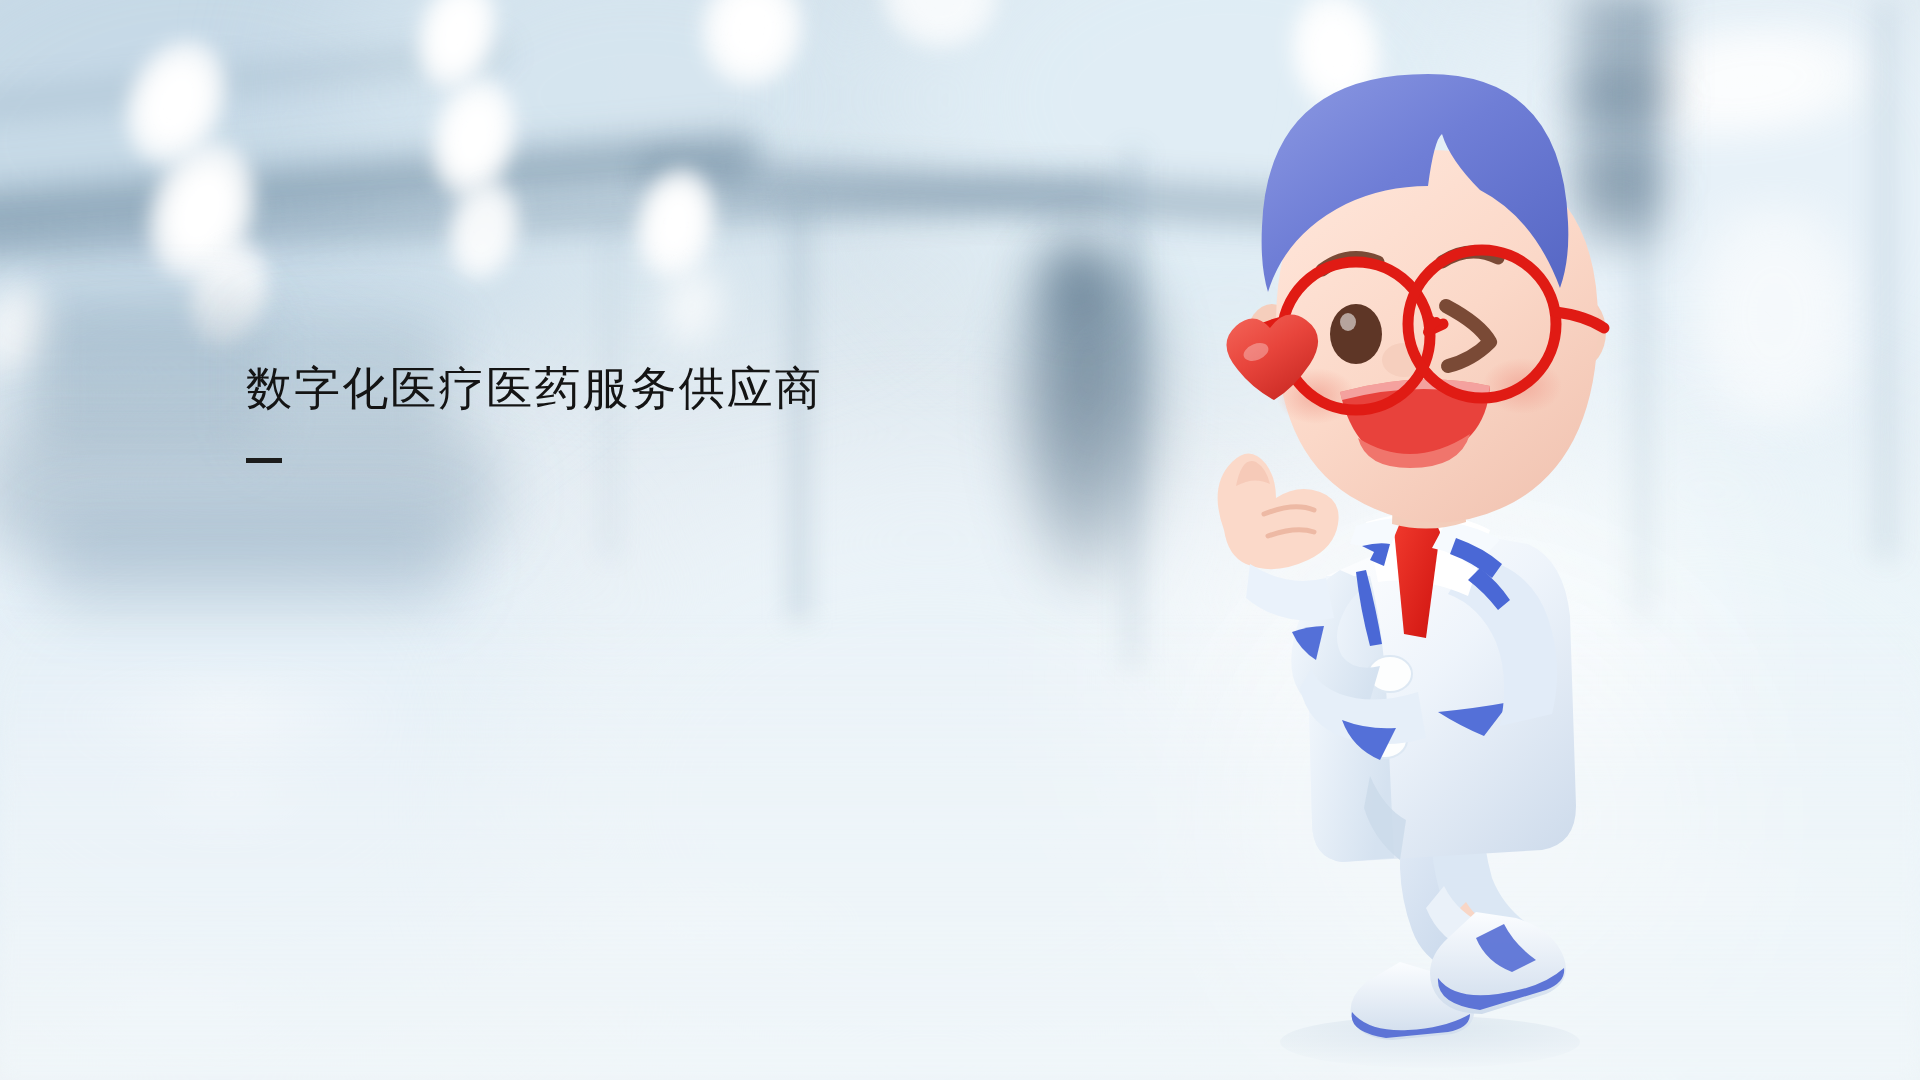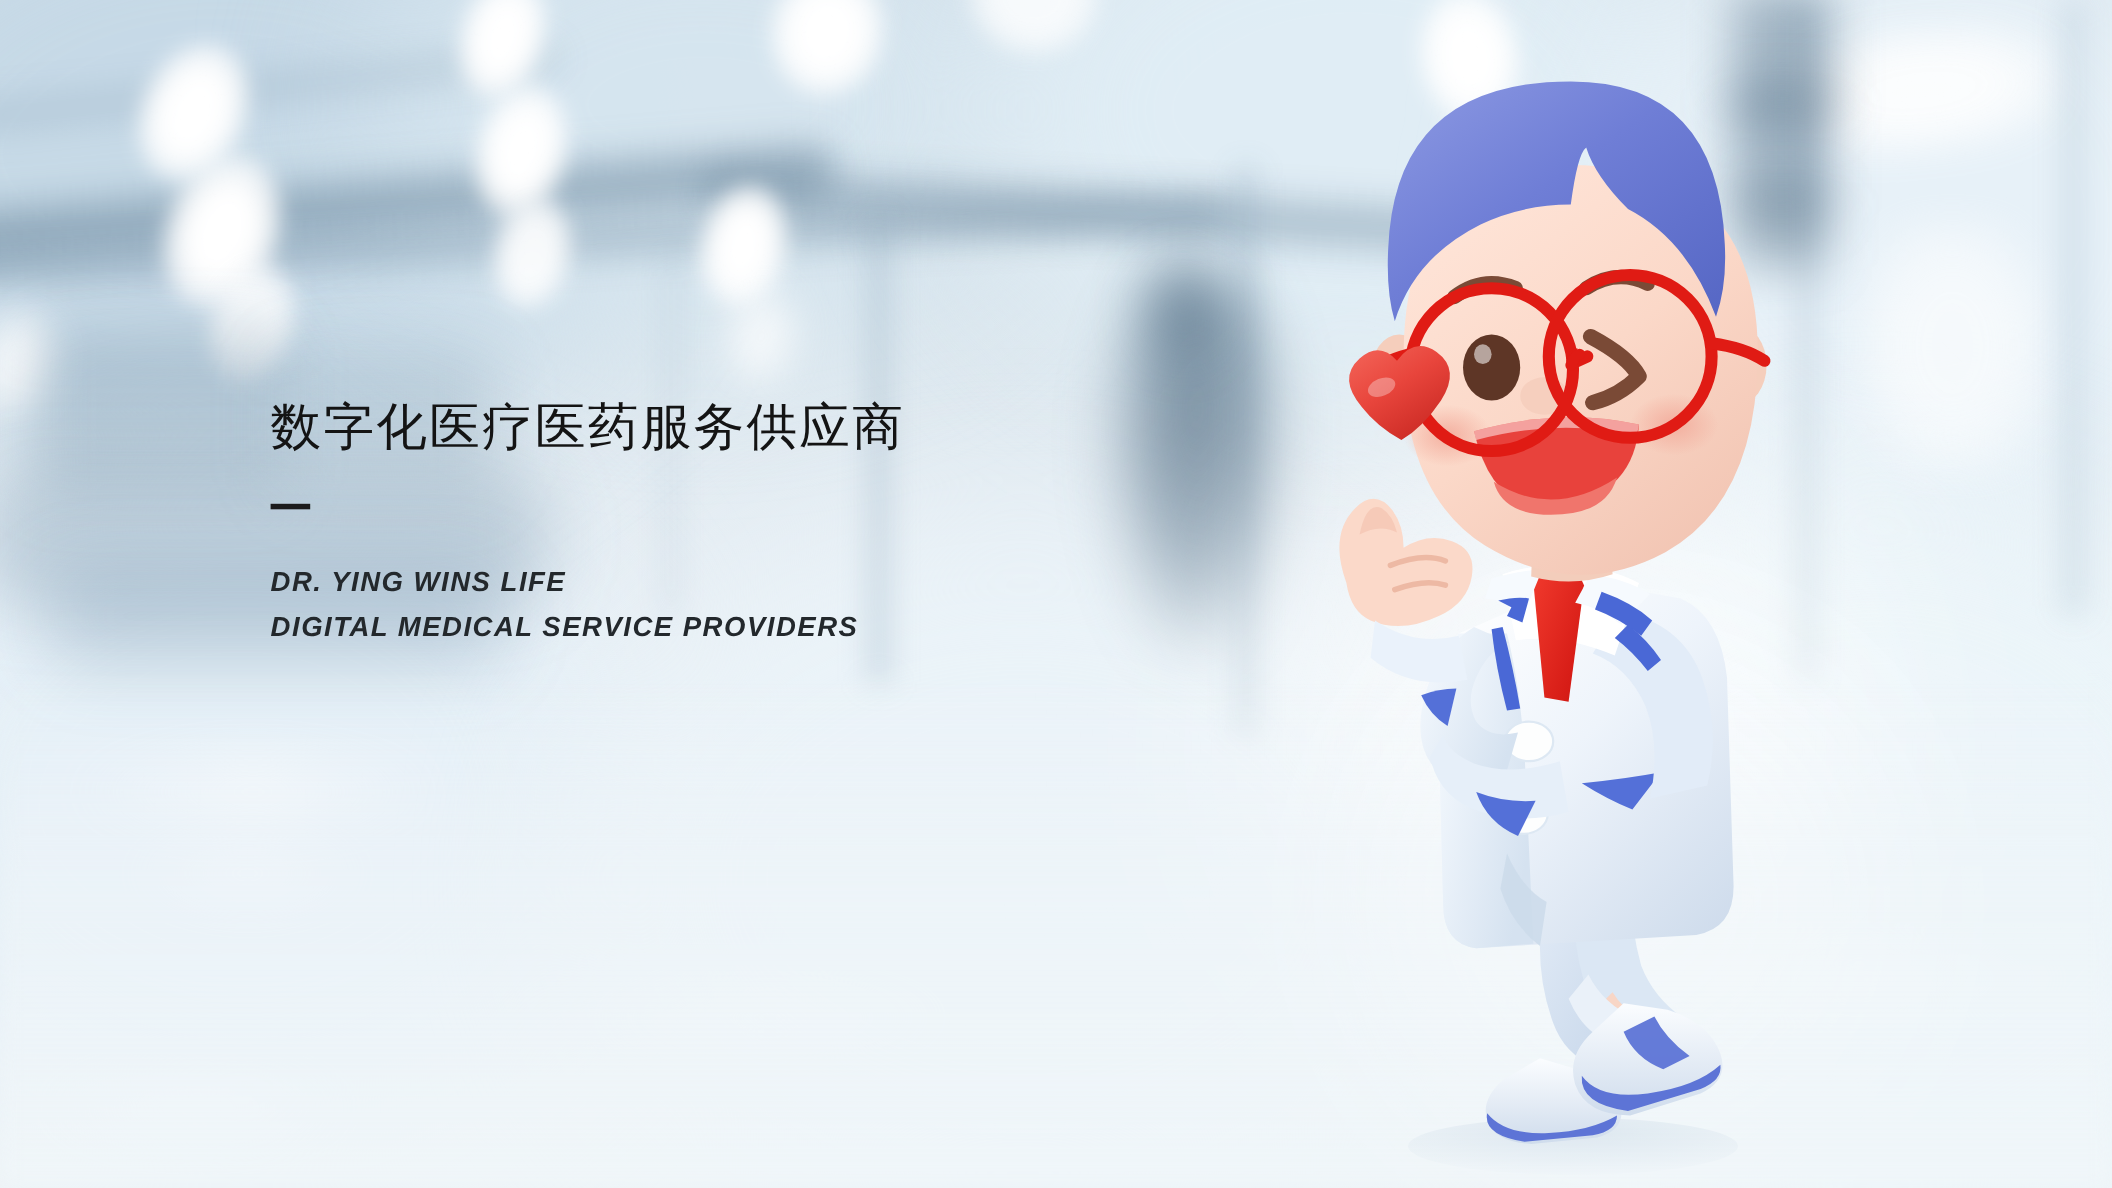--- a/index.html
+++ b/index.html
@@ -192,24 +192,20 @@
     <div class="streak" style="left:30px;top:980px;width:300px;height:54px;opacity:.55;"></div>
     <div class="streak" style="left:520px;top:900px;width:360px;height:50px;opacity:.45;"></div>
     <div class="streak" style="left:1480px;top:860px;width:420px;height:60px;opacity:.5;"></div>
 
     <div class="floorwash"></div>
   </div>
 
   <div class="copy">
     <div class="kicker">数字化医疗医药服务供应商</div>
     <div class="rule"></div>
-    <div class="eng">
-      <div>DR. YING WINS LIFE</div>
-      <div>DIGITAL MEDICAL SERVICE PROVIDERS</div>
-    </div>
   </div>
 
   <div class="mascot">
     <svg viewBox="0 0 490 1030" xmlns="http://www.w3.org/2000/svg">
       <defs>
         <linearGradient id="hairG" x1="0" y1="0" x2="1" y2="1">
           <stop offset="0" stop-color="#8d9ae3"></stop>
           <stop offset=".45" stop-color="#6f7ed6"></stop>
           <stop offset="1" stop-color="#5566c4"></stop>
         </linearGradient>

